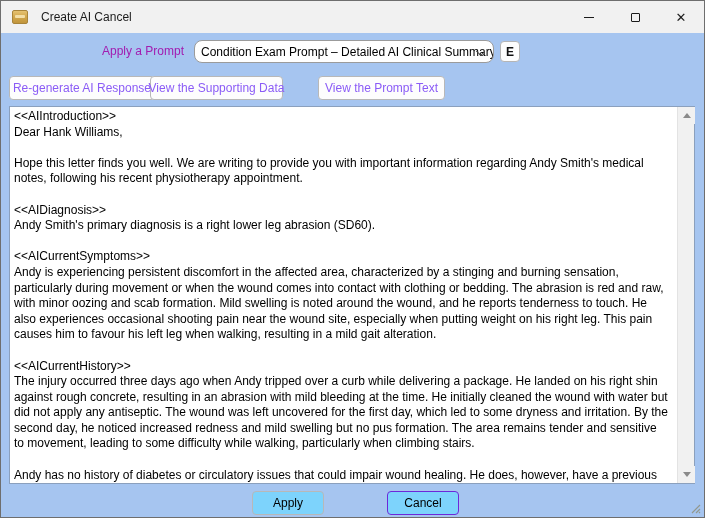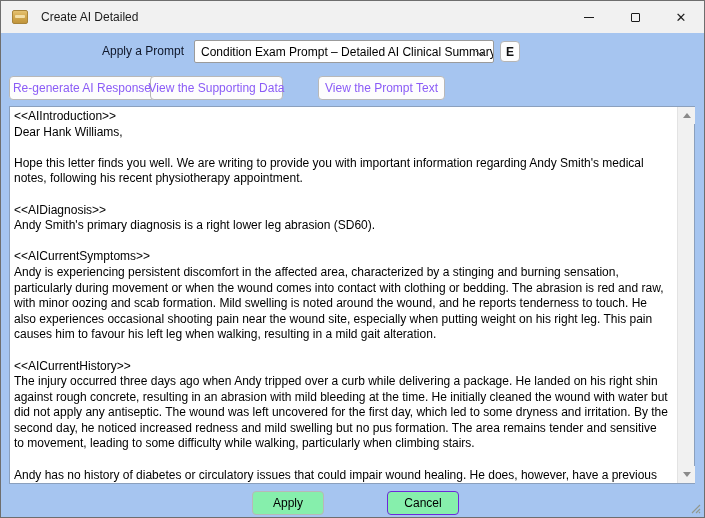--- a/index.html
+++ b/index.html
@@ -30,25 +30,25 @@
   .win-btn {
     width:46px; height:32px; display:flex; align-items:center; justify-content:center;
     background:transparent; border:none; cursor:default;
   }
   .glyph-min { width:10px; height:1px; background:#1b1b1b; }
   .glyph-max { width:9px; height:9px; border:1px solid #1b1b1b; border-radius:1px; }
   .glyph-close { font-size:13px; color:#1b1b1b; line-height:1; }
   
   .prompt-row { position:absolute; top:39px; left:0; width:100%; height:23px; }
   .prompt-label {
-    position:absolute; right:520px; top:4px; font-size:12px; color:#0f172a; white-space:nowrap;
+    position:absolute; right:520px; top:4px; font-size:12px; color:#a21caf; white-space:nowrap;
   }
   .prompt-select {
     position:absolute; left:193px; top:0; width:300px; height:23px;
-    background:#fff; border:1px solid #9b9b9b; border-radius:2px;
+    background:#fff; border:1px solid #9b9b9b; border-radius:8px;
     display:flex; align-items:center; font-size:12px; color:#000; padding:0 22px 0 6px;
     white-space:nowrap; overflow:hidden;
   }
   .chevron {
     position:absolute; right:9px; top:7px; width:7px; height:7px;
     border-right:1.4px solid #444; border-bottom:1.4px solid #444;
     transform:rotate(45deg) scale(1,0.85);
   }
   .edit-btn {
     position:absolute; left:499px; top:1px; width:20px; height:21px;
@@ -85,35 +85,35 @@
   .sb-arrow {
     position:absolute; left:0; width:17px; height:17px;
     display:flex; align-items:center; justify-content:center; background:#f1f1f1;
   }
   .sb-up { top:0; }  .sb-down { bottom:0; }
   .tri-up { width:0; height:0; border-left:4px solid transparent; border-right:4px solid transparent; border-bottom:5px solid #8a8a8a; }
   .tri-down { width:0; height:0; border-left:4px solid transparent; border-right:4px solid transparent; border-top:5px solid #8a8a8a; }
   
   .footer-btn {
     position:absolute; top:490px; width:72px; height:24px;
-    background:#86efac; border:1px solid #b8b8b8; border-radius:4px;
+    background:#7dd3fc; border:1px solid #b8b8b8; border-radius:4px;
     font-size:12px; color:#000; display:flex; align-items:center; justify-content:center;
   }
   .btn-apply { left:251px; }
   .btn-cancel { left:386px; border:1px solid #6d28d9; }
   .resize-grip { position:absolute; right:3px; bottom:3px; width:11px; height:11px; opacity:.8; }
 </style>
 </head>
 <body>
 
 <div class="window">
 
   <div class="titlebar">
     <div class="app-icon"></div>
-    <div class="titlebar-title">Create AI Detailed</div>
+    <div class="titlebar-title">Create AI Cancel</div>
     <div class="win-controls">
       <button class="win-btn">
         <span class="glyph-min"></span>
       </button>
       <button class="win-btn">
         <span class="glyph-max"></span>
       </button>
       <button class="win-btn">
         <span class="glyph-close">✕</span>
       </button>

